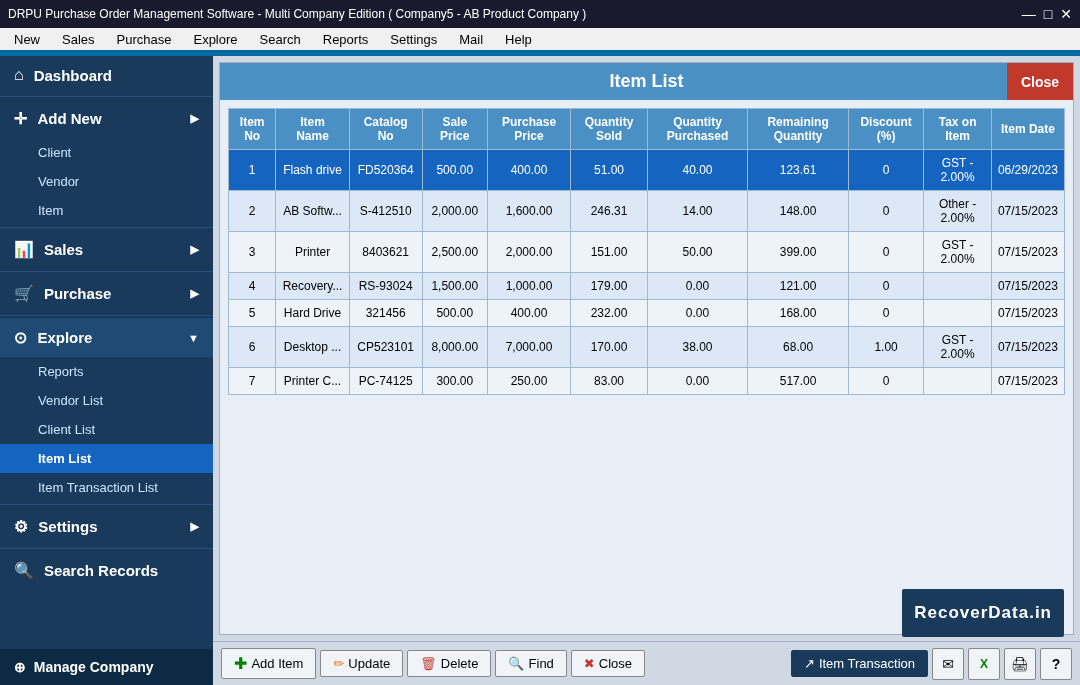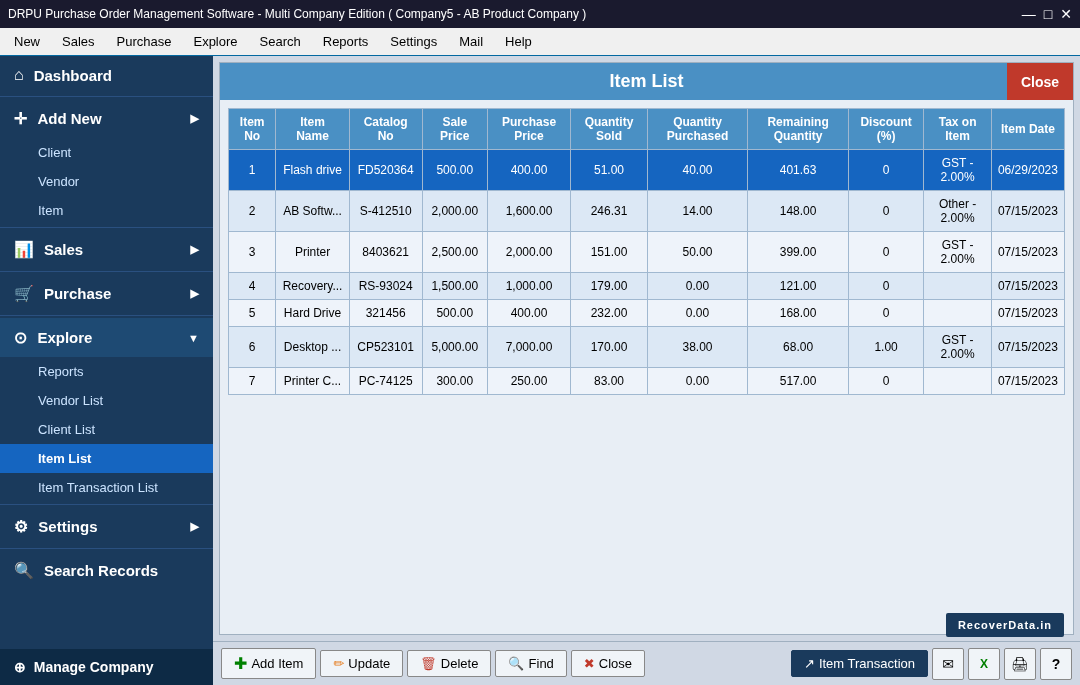--- a/index.html
+++ b/index.html
@@ -16,21 +16,21 @@
       padding: 0 8px;
       font-size: 12px;
       gap: 36px;
     }
     .title-bar-controls { display: flex; gap: 8px; }
     .title-btn { cursor: pointer; color: #fff; font-size: 14px; }
 
     
     .menu-bar {
       background: #f0f0f0;
-      border-bottom: 1px solid #0369a1;
+      border-bottom: 6px solid #0369a1;
       height: 28px;
       display: flex;
       align-items: center;
       padding: 0 4px;
       gap: 2px;
     }
     .menu-item {
       padding: 2px 10px;
       cursor: pointer;
       font-size: 13px;
@@ -183,22 +183,22 @@
       font-size: 12px;
     }
 
     
     .watermark {
       position: absolute;
       bottom: 48px;
       right: 16px;
       background: #1a3a5c;
       color: #fff;
-      padding: 6px 12px;
-      font-size: 11px;
+      padding: 14px 12px;
+      font-size: 17px;
       font-weight: bold;
       letter-spacing: 1px;
       border-radius: 2px;
       pointer-events: none;
     }
 
     
     .bottom-toolbar {
       height: 44px;
       background: #d0d8e4;
@@ -358,21 +358,21 @@
           </thead>
           <tbody id="table-body">
           <tr class="selected">
                 <td>1</td>
                 <td>Flash drive</td>
                 <td>FD520364</td>
                 <td>500.00</td>
                 <td>400.00</td>
                 <td>51.00</td>
                 <td>40.00</td>
-                <td>401.63</td>
+                <td>123.61</td>
                 <td>0</td>
                 <td>GST - 2.00%</td>
                 <td>06/29/2023</td>
               </tr>
               <tr>
                 <td>2</td>
                 <td>AB Softw...</td>
                 <td>S-412510</td>
                 <td>2,000.00</td>
                 <td>1,600.00</td>
@@ -419,21 +419,21 @@
                 <td>0.00</td>
                 <td>168.00</td>
                 <td>0</td>
                 <td></td>
                 <td>07/15/2023</td>
               </tr>
               <tr>
                 <td>6</td>
                 <td>Desktop ...</td>
                 <td>CP523101</td>
-                <td>5,000.00</td>
+                <td>8,000.00</td>
                 <td>7,000.00</td>
                 <td>170.00</td>
                 <td>38.00</td>
                 <td>68.00</td>
                 <td>1.00</td>
                 <td>GST - 2.00%</td>
                 <td>07/15/2023</td>
               </tr>
               <tr>
                 <td>7</td>

